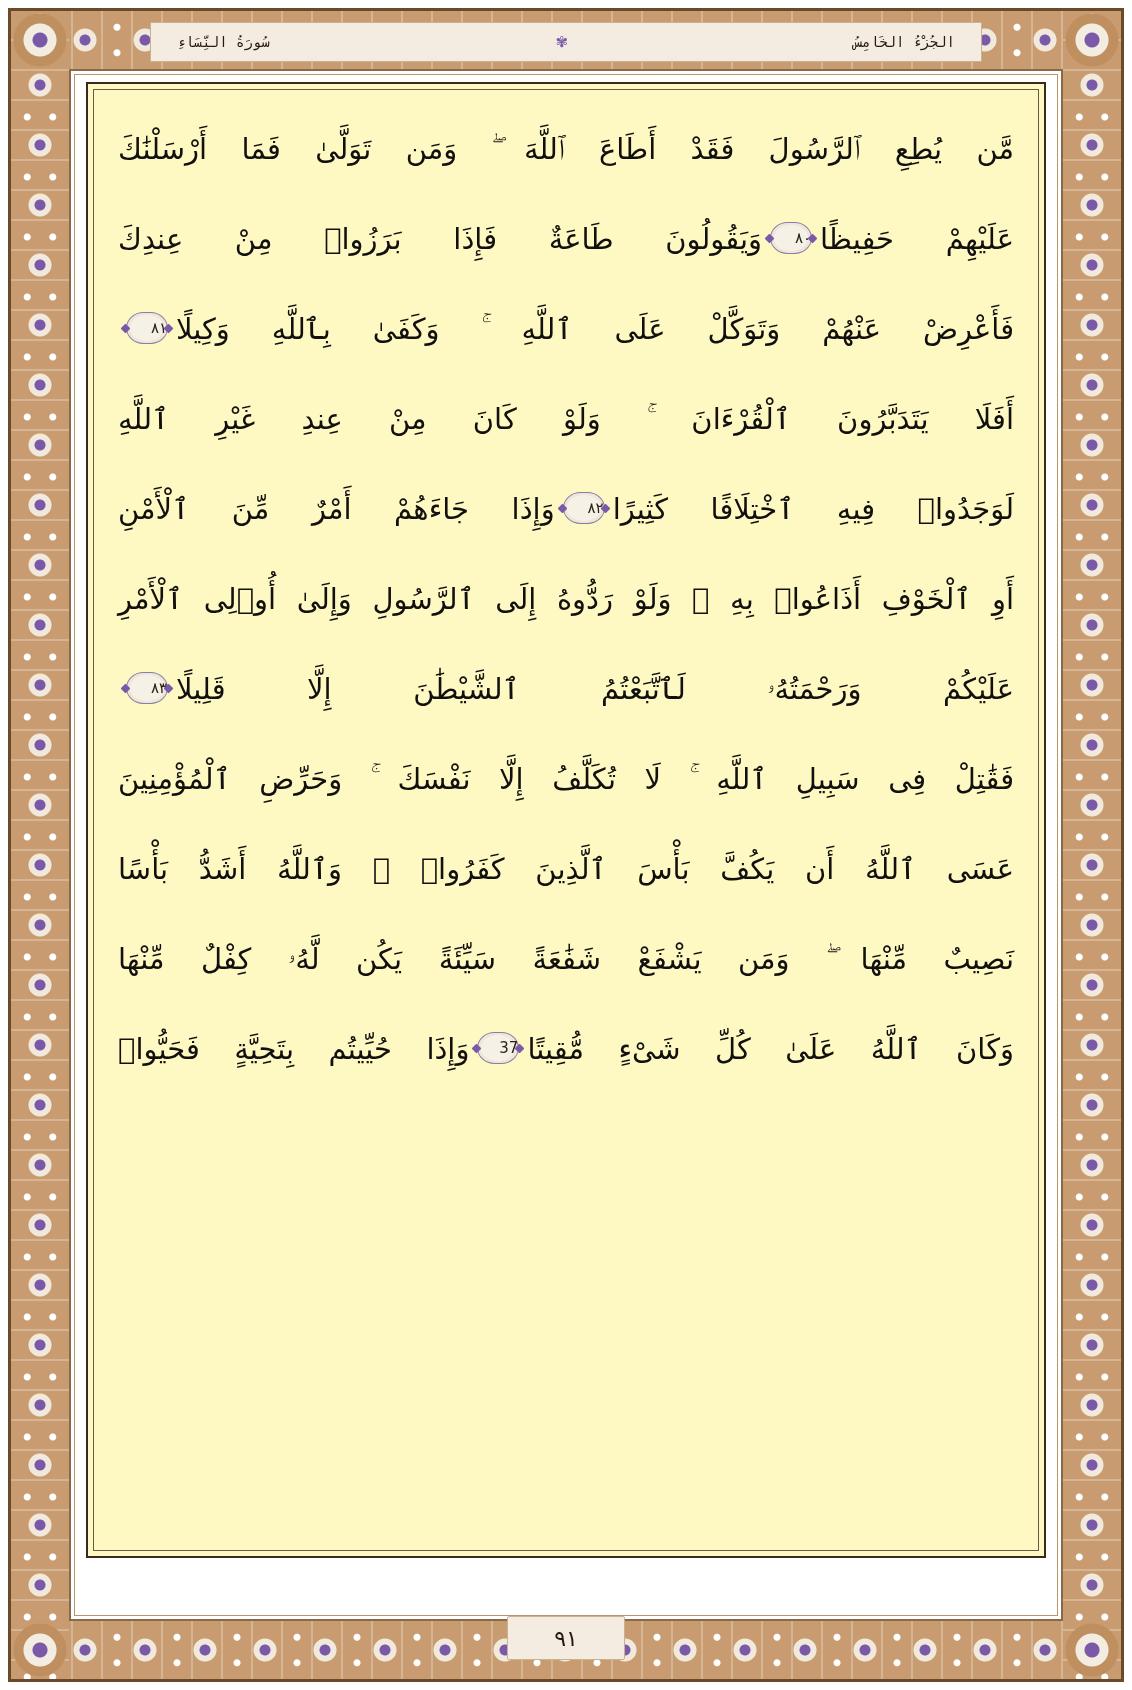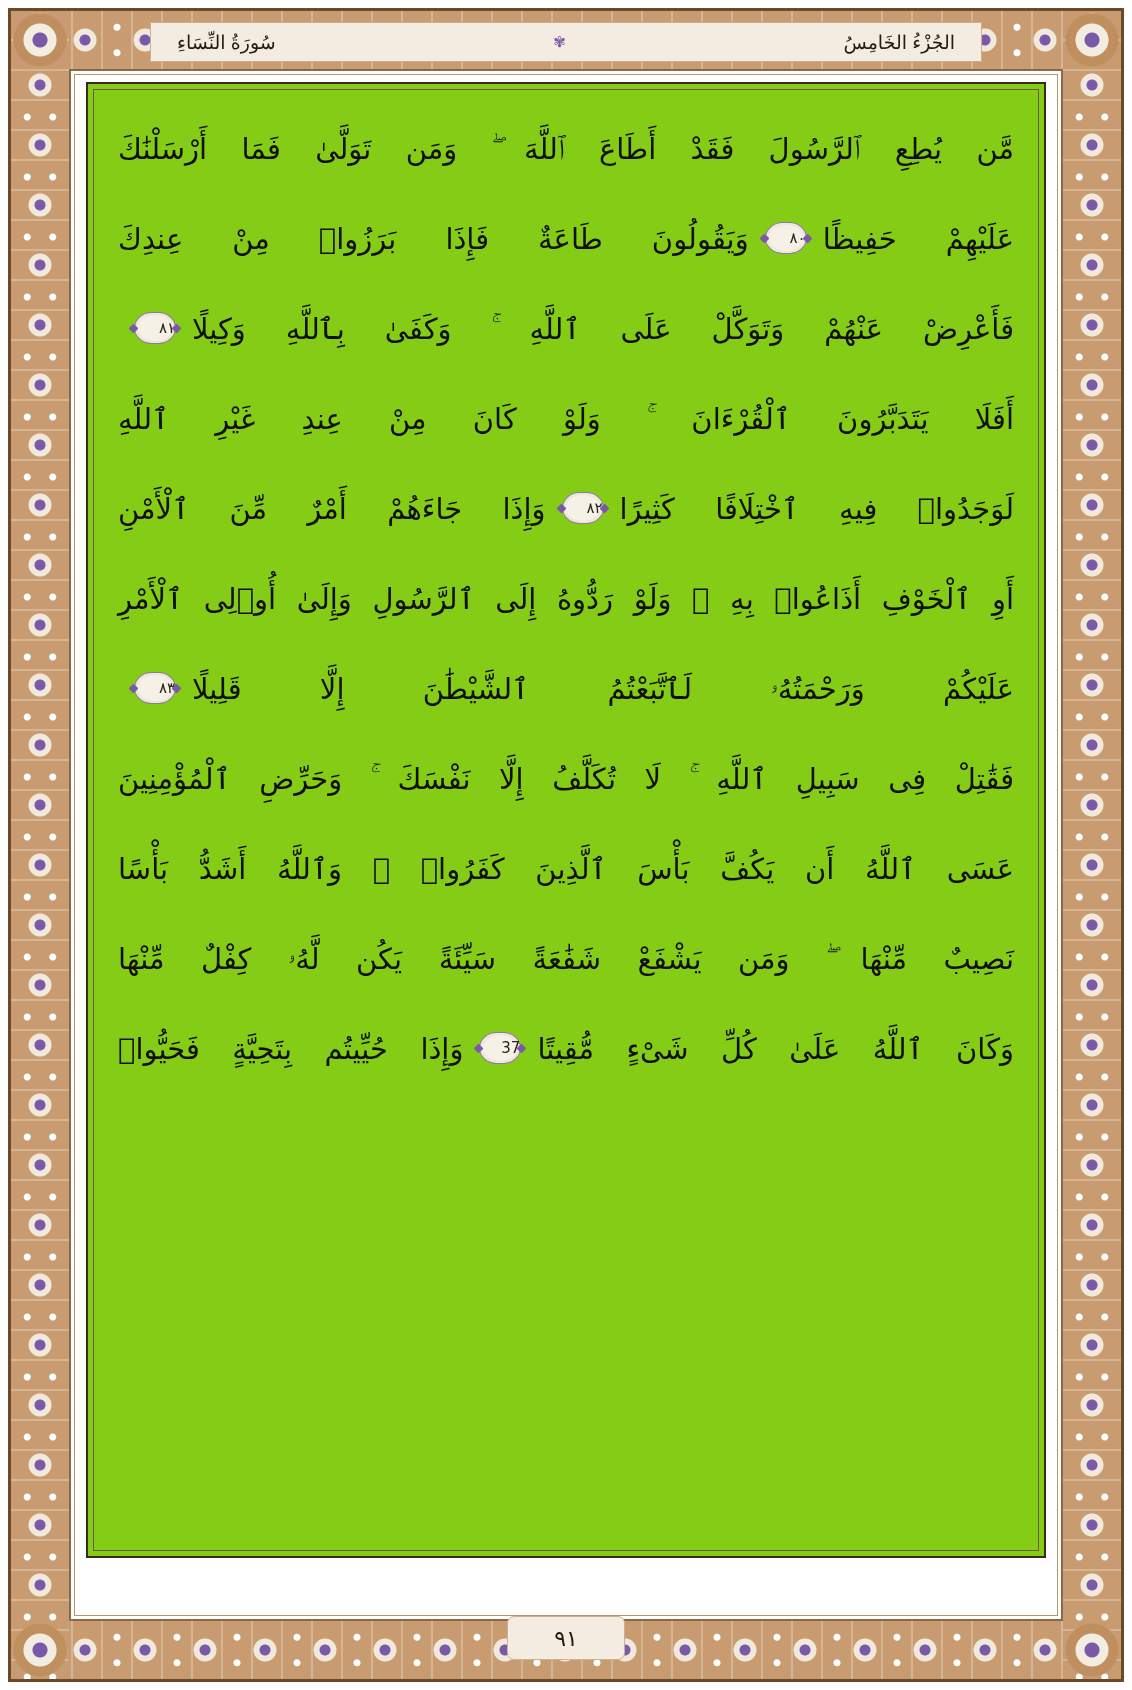--- a/index.html
+++ b/index.html
@@ -107,35 +107,35 @@
   }
   .header .ornament {
     flex: 0 0 auto;
     width: 40px;
     text-align: center;
     color: #7a5aa8;
     font-size: 15px;
     line-height: 1;
   }
   .header-text {
-    font-family: Liberation Sans, sans-serif;
-    font-size: 19px;
+    font-family: Liberation Mono, monospace;
+    font-size: 14px;
     color: #241a10;
     white-space: nowrap;
     letter-spacing: 0.5px;
   }
 
   
   .text-frame {
     position: absolute;
     top: 82px;
     left: 86px;
     right: 86px;
     bottom: 132px;
-    background: #84cc16;
+    background: #fef9c3;
     border: 2px solid #3a2a1c;
     box-sizing: border-box;
   }
   .text-frame-inner {
     position: absolute;
     inset: 5px;
     border: 1px solid #6e5a44;
     box-sizing: border-box;
   }
   .quran-text {
@@ -155,21 +155,21 @@
     direction: rtl;
     font-size: 29px;
     line-height: 90px;
     letter-spacing: 0px;
   }
   .ayah-num {
     display: inline-block;
     min-width: 40px;
     height: 30px;
     line-height: 30px;
-    margin: 0 16px;
+    margin: 0 8px;
     text-align: center;
     font-size: 15px;
     color: #2a2118;
     background:
       radial-gradient(ellipse at 50% 50%, #f6f1e7 0 60%, #efe7d8 61%, #efe7d8 100%);
     border: 1px solid #8a7ba8;
     border-radius: 50% / 60%;
     position: relative;
     vertical-align: 6px;
   }
@@ -197,21 +197,21 @@
     width: 118px;
     height: 44px;
     background: #f4ece0;
     border: 1px solid #c9b294;
     box-sizing: border-box;
     display: flex;
     align-items: center;
     justify-content: center;
     font-size: 22px;
     color: #241a10;
-    border-radius: 7px;
+    border-radius: 2px;
   }
 </style>
 </head>
 <body>
 
 <div class="page">
 
   <div class="frame-outer"></div>
   <div class="band band-top"></div>
   <div class="band band-bottom"></div>

